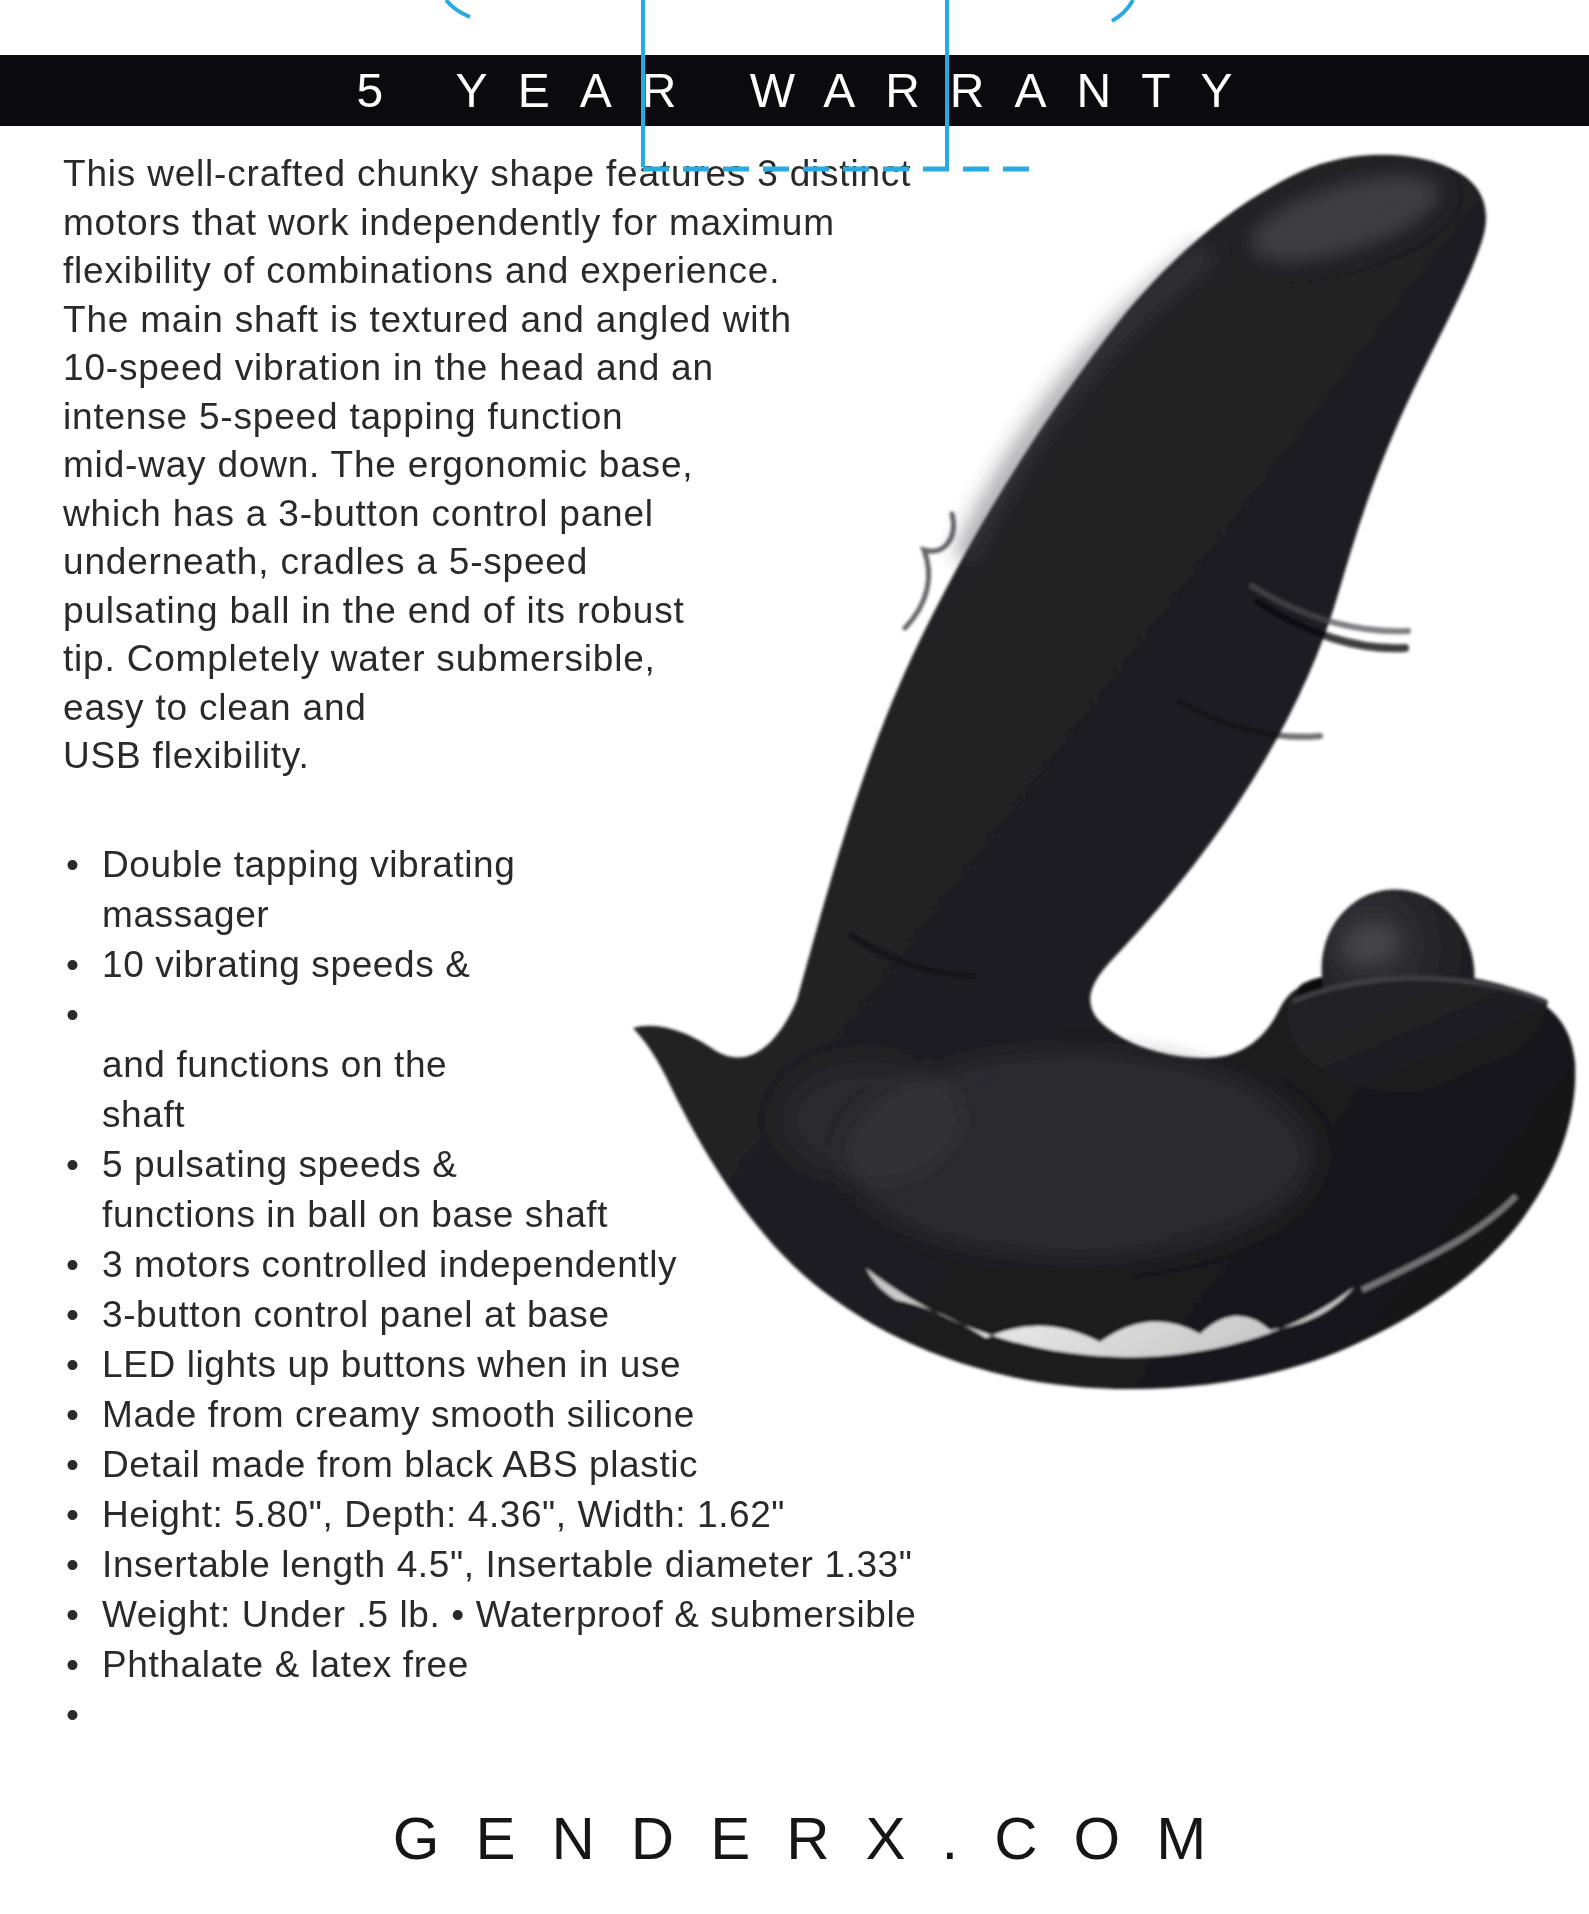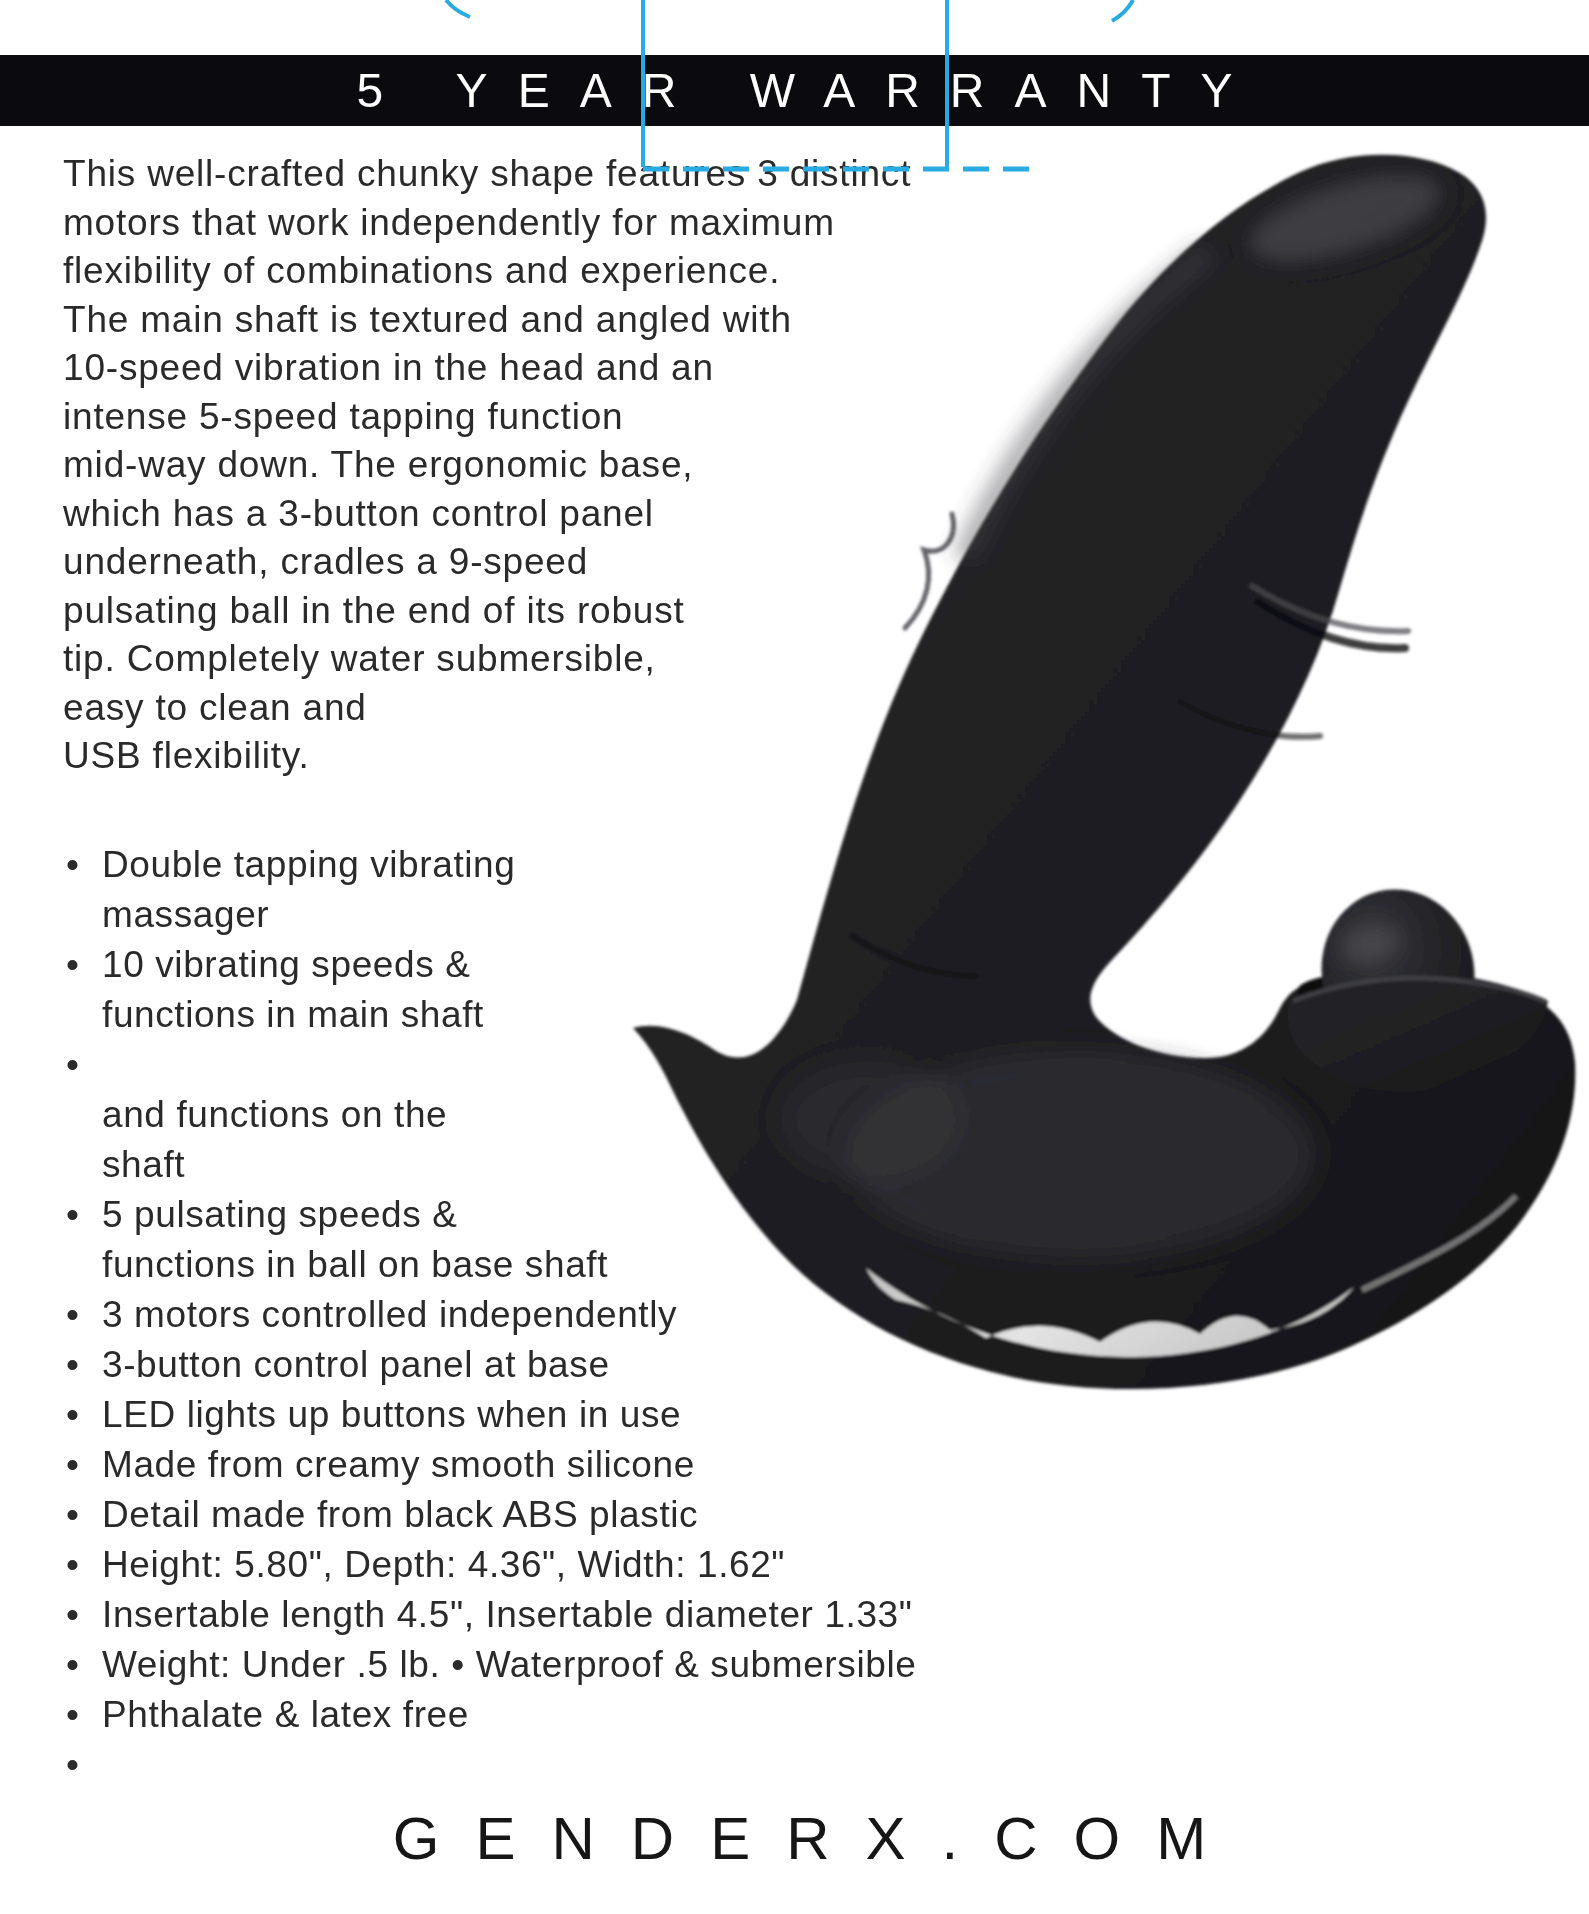--- a/index.html
+++ b/index.html
@@ -152,42 +152,39 @@
 
 <div class="description">
     <div class="desc-line">This well-crafted chunky shape features 3 distinct</div>
     <div class="desc-line">motors that work independently for maximum</div>
     <div class="desc-line">flexibility of combinations and experience.</div>
     <div class="desc-line">The main shaft is textured and angled with</div>
     <div class="desc-line">10-speed vibration in the head and an</div>
     <div class="desc-line">intense 5-speed tapping function</div>
     <div class="desc-line">mid-way down. The ergonomic base,</div>
     <div class="desc-line">which has a 3-button control panel</div>
-    <div class="desc-line">underneath, cradles a 9-speed</div>
+    <div class="desc-line">underneath, cradles a 5-speed</div>
     <div class="desc-line">pulsating ball in the end of its robust</div>
     <div class="desc-line">tip.  Completely water submersible,</div>
     <div class="desc-line">easy to clean and</div>
     <div class="desc-line">USB flexibility.</div>
   </div>
 
 <div class="features">
     <div class="feature-line">
       <span class="marker">•</span>
       <span>Double tapping vibrating</span>
     </div>
     <div class="feature-line cont">
       <span>massager</span>
     </div>
     <div class="feature-line">
       <span class="marker">•</span>
       <span>10 vibrating speeds &amp;</span>
     </div>
-    <div class="feature-line cont">
-      <span>functions in main shaft</span>
-    </div>
     <div class="feature-line">
       <span class="marker">•</span>
     </div>
     <div class="feature-line cont">
       <span>and functions on the</span>
     </div>
     <div class="feature-line cont">
       <span>shaft</span>
     </div>
     <div class="feature-line">

